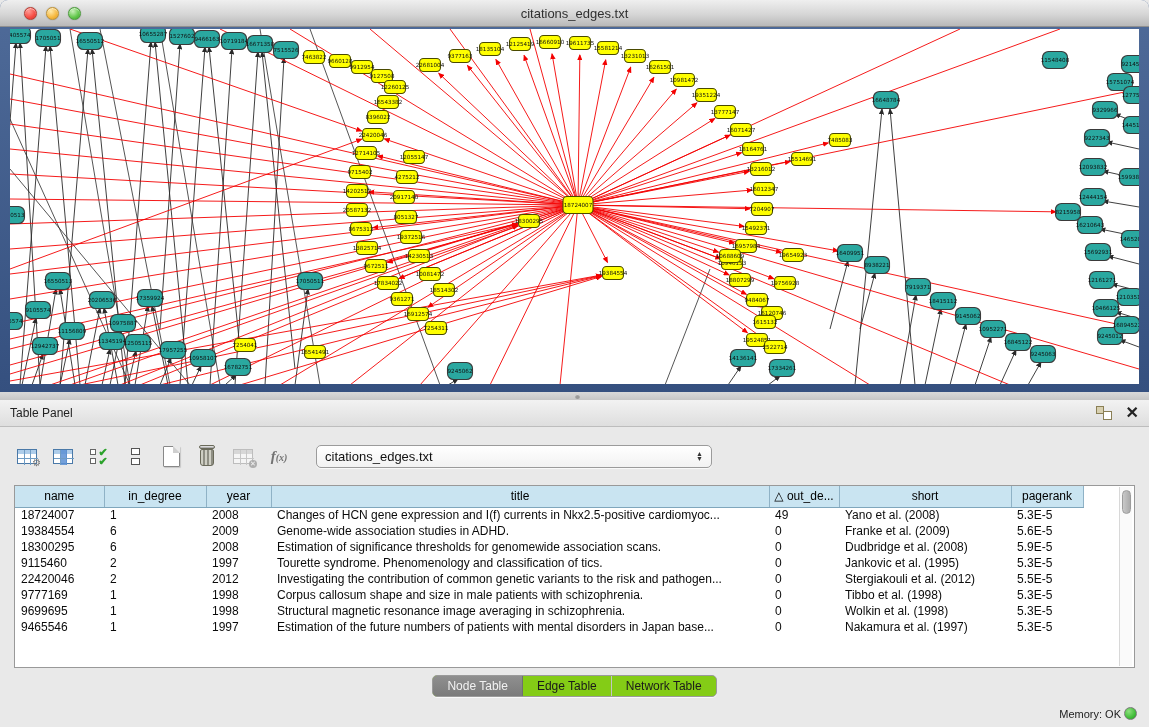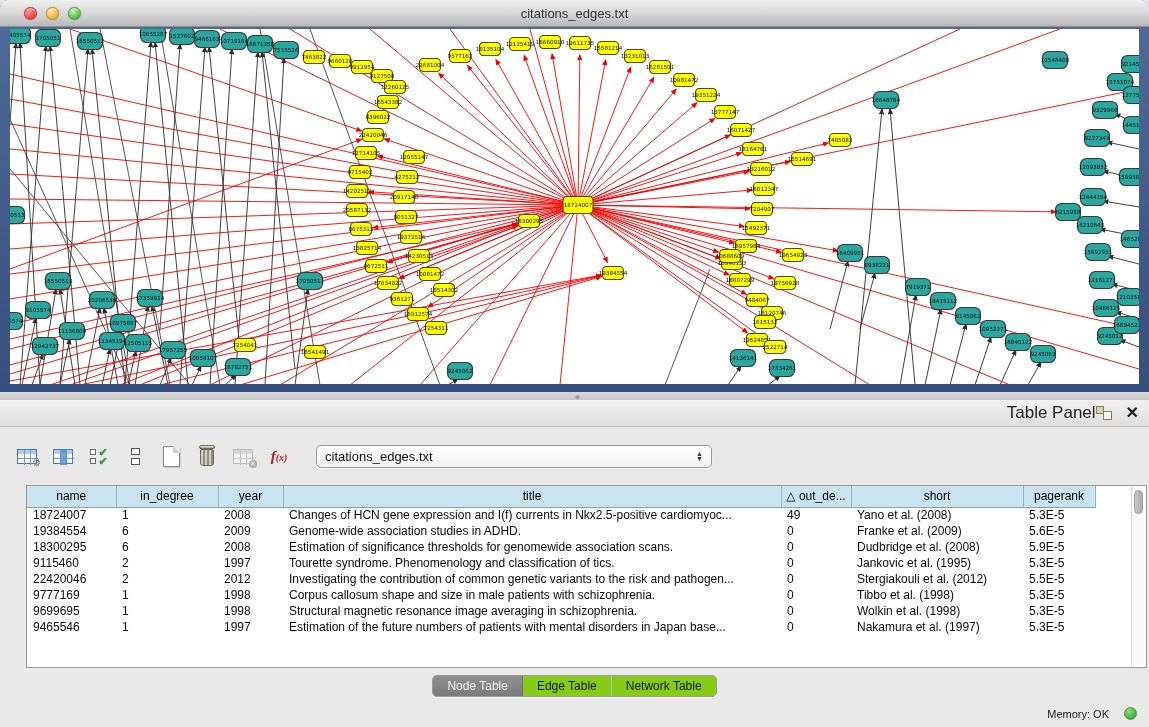--- a/index.html
+++ b/index.html
@@ -16,21 +16,21 @@
   .win-title { width:100%; text-align:center; font-size:13px; color:#303030; }
   .net-frame { padding:2px 10px 9px 10px; }
   .net-canvas { background:#ffffff; display:block; }
 
   
   .gap { height:8px; background:linear-gradient(#d9d9d9,#c6c6c6); position:relative; }
   .grip { position:absolute; left:50%; top:2px; width:5px; height:5px; border-radius:50%; background:#9a9a9a; box-shadow:inset 0 1px 1px rgba(255,255,255,.7); }
 
   
   .tp-header { height:27px; background:linear-gradient(#f2f2f2,#dedede); border-bottom:1px solid #bdbdbd; display:flex; align-items:center; padding:0 10px; }
-  .tp-title { font-size:17px; color:#222; flex:1;text-align:right; }
+  .tp-title { font-size:12px; color:#222; flex:1; }
   .tp-float { width:16px; height:14px; position:relative; margin-right:14px; cursor:pointer; }
   .tp-float .sq1 { position:absolute; left:0; top:0; width:8px; height:8px; border:1px solid #8a7f55; background:#d8d0b0; }
   .tp-float .sq2 { position:absolute; right:0; bottom:0; width:9px; height:9px; border:1px solid #8a7f55; background:#fff; }
   .tp-close { font-size:16px; font-weight:bold; color:#222; cursor:pointer; line-height:14px; }
 
   .tp-body { height:273px; background:#e9e9e9; position:relative; }
 
   
   .toolbar { display:flex; align-items:center; gap:10px; padding:12px 0 0 14px; height:46px; }
   .tbtn { width:26px; height:26px; display:flex; align-items:center; justify-content:center; cursor:pointer; }
@@ -49,43 +49,43 @@
   .rows-ic span { width:9px; height:7px; border:1.5px solid #555; background:#fff; display:block; }
   .doc-ic { width:17px; height:21px; background:#fff; border:1px solid #888; border-radius:1px; position:relative; box-shadow:1px 1px 1px rgba(0,0,0,.15); }
   .doc-ic:before { content:""; position:absolute; right:-1px; top:-1px; border-style:solid; border-width:0 7px 7px 0; border-color:#e9e9e9 #e9e9e9 #cfcfcf #cfcfcf; }
   .trash-ic { position:relative; width:18px; height:22px; }
   .trash-lid { position:absolute; top:0; left:1px; width:16px; height:4px; background:linear-gradient(#f2f2f2,#9a9a9a); border:1px solid #6a6a5a; border-radius:2px; }
   .trash-body { position:absolute; top:4px; left:2px; width:14px; height:17px; border:1px solid #6a6a5a; border-radius:2px 2px 3px 3px; background:repeating-linear-gradient(90deg,#cfcfc4 0 2px,#8f8f84 2px 4px); }
   .mini-table.disabled { border-color:#9a9a9a; filter:grayscale(1); opacity:.55; }
   .mini-table.disabled:before{ background:#aaa; box-shadow:6px 0 0 #aaa; }
   .mini-table.disabled:after{ background:#aaa; }
   .dis-badge { position:absolute; right:-5px; bottom:-5px; width:8px; height:8px; border-radius:50%; background:#7e7e7e; color:#fff; font-size:7px; line-height:8px; text-align:center; }
-  .fx-ic { font-family:"Liberation Serif", serif; font-style:italic; font-weight:bold; font-size:15px; color:#b91c1c; }
+  .fx-ic { font-family:"Liberation Serif", serif; font-style:italic; font-weight:bold; font-size:15px; color:#737373; }
   .fx-ic small { font-size:10px; }
   .table-select { margin-left:14px; width:396px; height:23px; background:linear-gradient(#ffffff,#f2f2f2); border:1px solid #9b9b9b; border-radius:5px; display:flex; align-items:center; padding:0 8px; cursor:pointer; box-shadow:0 1px 1px rgba(255,255,255,.8); }
   .table-select .val { flex:1; font-size:13px; color:#111; }
   .updown { display:flex; flex-direction:column; line-height:5px; font-size:7px; color:#333; }
 
   
-  .table-wrap { position:absolute; left:14px; top:58px; width:1121px; height:183px; background:#fff; border:1px solid #999;margin-left:12px; }
+  .table-wrap { position:absolute; left:14px; top:58px; width:1121px; height:183px; background:#fff; border:1px solid #999; }
   table.grid { border-collapse:collapse; table-layout:fixed; font-size:12px; }
   table.grid th { height:21px; background:#c9e4f1; border-right:1px solid #8fb2c6; border-bottom:1px solid #7fa6bc; font-weight:normal; color:#000; text-align:center; overflow:hidden; white-space:nowrap; }
   table.grid td { height:16px; padding:0 0 0 6px; color:#0b0b0b; white-space:nowrap; overflow:hidden; text-overflow:ellipsis; }
   .vscroll { position:absolute; top:1px; right:2px; width:13px; height:179px; background:#fafafa; border-left:1px solid #d8d8d8; }
   .vthumb { position:absolute; top:3px; left:2px; width:9px; height:24px; border-radius:5px; background:linear-gradient(90deg,#c9c9c9,#ababab); border:1px solid #9c9c9c; }
 
   
   .tabs { position:absolute; left:0; right:0; top:248px; display:flex; justify-content:center; }
   .seg { display:flex; border:1px solid #9a9a9a; border-radius:5px; overflow:hidden; background:#84cc16; box-shadow:0 1px 0 rgba(255,255,255,.7); }
   .seg .tab { font-size:12px; padding:3px 14px; color:#1a1a1a; cursor:pointer; border-right:1px solid #c4c4c4; }
   .seg .tab:last-child { border-right:none; }
   .seg .tab.sel { background:linear-gradient(#8f8f8f,#7b7b7b); color:#f2f2f2; border-right:1px solid #6f6f6f; }
 
   
-  .statusbar { height:27px; display:flex; align-items:center; justify-content:flex-end; padding-right:12px; gap:15px; background:#e9e9e9; }
+  .statusbar { height:27px; display:flex; align-items:center; justify-content:flex-end; padding-right:12px; gap:3px; background:#e9e9e9; }
   .mem-label { font-size:11px; color:#222; }
   .mem-dot { width:13px; height:13px; border-radius:50%; background:radial-gradient(circle at 35% 30%, #8ee07e, #3dbb35 65%, #2f9429); border:1px solid #7a7a7a; }
 </style>
 </head>
 <body>
 
 <div class="app">
 
   <div class="net-window">
     <div class="titlebar">

